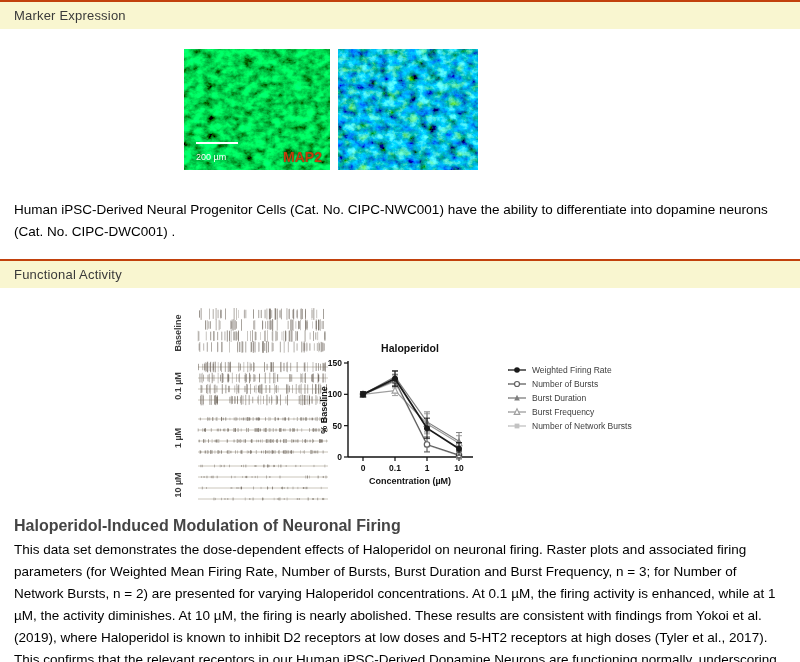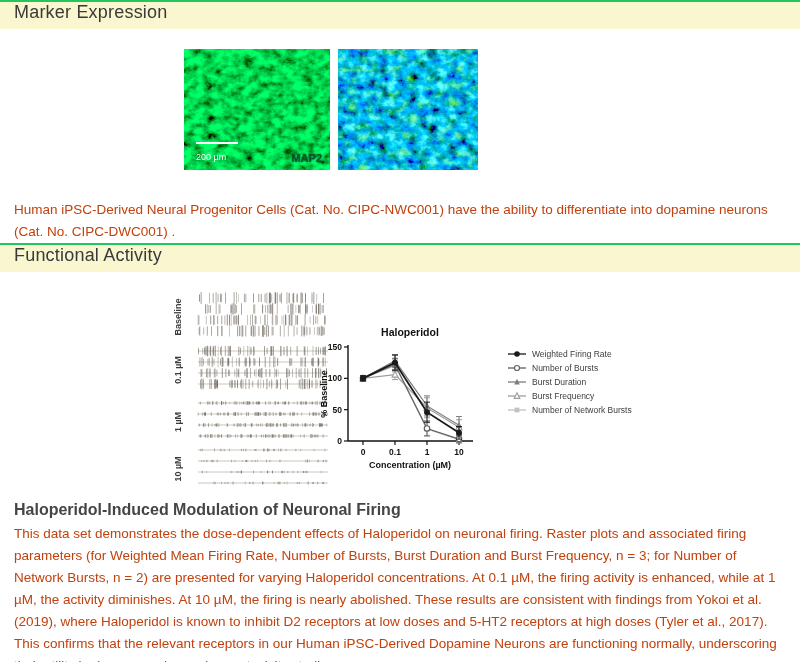--- a/index.html
+++ b/index.html
@@ -1,35 +1,35 @@
 <!DOCTYPE html>
 <html><head>
 <meta charset="utf-8">
 <style>
   html,body{margin:0;padding:0;background:#fff;}
   .page{
     width:800px;height:662px;position:relative;background:#ffffff;
     font-family:"Liberation Sans","DejaVu Sans",sans-serif;overflow:hidden;
   }
   .section-header{
-    height:27px;border-top:2px solid #22c55e;background:#f9f6d0;
-    display:flex;align-items:flex-start;padding-left:14px;
-    font-size:18px;color:#3a3a3a;letter-spacing:.2px;
+    height:27px;border-top:2px solid #c2410c;background:#f9f6d0;
+    display:flex;align-items:center;padding-left:14px;
+    font-size:13px;color:#3a3a3a;letter-spacing:.2px;
   }
   .micro-row{display:flex;gap:8px;margin:20px 0 0 184px;}
   .micrograph{position:relative;margin:0;padding:0;line-height:0;}
   .micro-label{
-    position:absolute;right:8px;bottom:6px;color:#14532d;font-weight:bold;
-    font-size:11px;line-height:1;text-shadow:0 0 2px rgba(0,0,0,.8);margin-left:39px;
+    position:absolute;right:8px;bottom:6px;color:#c2410c;font-weight:bold;
+    font-size:14px;line-height:1;text-shadow:0 0 2px rgba(0,0,0,.8);margin-left:39px;
   }
   .scalebar{position:absolute;left:12px;bottom:7px;line-height:1;}
   .scalebar-line{display:block;width:42px;height:2px;background:#fff;margin-bottom:3px;}
   .scalebar-text{color:#fff;font-size:9px;line-height:1;}
   .body-text{
-    margin:29px 14px 0 14px;font-size:13.5px;line-height:22px;color:#c2410c;
+    margin:29px 14px 0 14px;font-size:13.5px;line-height:22px;color:#000000;
   }
   .figure-area{position:relative;height:198px;margin-top:16px;}
   #raster-svg{position:absolute;left:170px;top:2px;}
   #chart-svg{position:absolute;left:318px;top:34px;}
   .sub-heading{
     margin:14px 14px 0 14px;font-size:16px;font-weight:bold;color:#454545;line-height:20px;
   }
   .body-text.second{margin-top:3px;}
   .defs-holder{position:absolute;width:0;height:0;overflow:hidden;}
 </style>
@@ -76,21 +76,21 @@
     <figure class="micrograph">
       <svg width="140" height="121">
         <rect width="140" height="121" fill="#04061c"></rect>
         <rect width="140" height="121" filter="url(#flt-merge)"></rect>
       </svg>
     </figure>
   </div>
 
   <p class="body-text">Human iPSC-Derived Neural Progenitor Cells (Cat. No. CIPC-NWC001) have the ability to differentiate into dopamine neurons (Cat. No. CIPC-DWC001) .</p>
 
-  <div class="section-header" style="">
+  <div class="section-header" style="margin-top:16px;">
     <span>Functional Activity</span>
   </div>
 
   <div class="figure-area">
     <svg id="raster-svg" width="165" height="200" viewBox="0 0 165 200">
         <text x="11" y="27" transform="rotate(-90 11 27)" text-anchor="middle" font-size="9" font-weight="bold" fill="#3a3a3a" font-family="Liberation Sans, sans-serif">Baseline</text>
         <line x1="29.521617909893394" y1="4.34510435606353" x2="29.521617909893394" y2="11.65489564393647" stroke="#6e665c" stroke-width="0.7" opacity="0.99"></line>
         <line x1="118.87373174261302" y1="3.196386828669347" x2="118.87373174261302" y2="12.803613171330653" stroke="#6e665c" stroke-width="0.7" opacity="0.67"></line>
         <line x1="88.61024222755805" y1="3.9001870352076367" x2="88.61024222755805" y2="12.099812964792363" stroke="#6e665c" stroke-width="0.7" opacity="0.75"></line>
         <line x1="122.87687168642879" y1="3.8554610974388197" x2="122.87687168642879" y2="12.14453890256118" stroke="#6e665c" stroke-width="0.7" opacity="0.54"></line>

